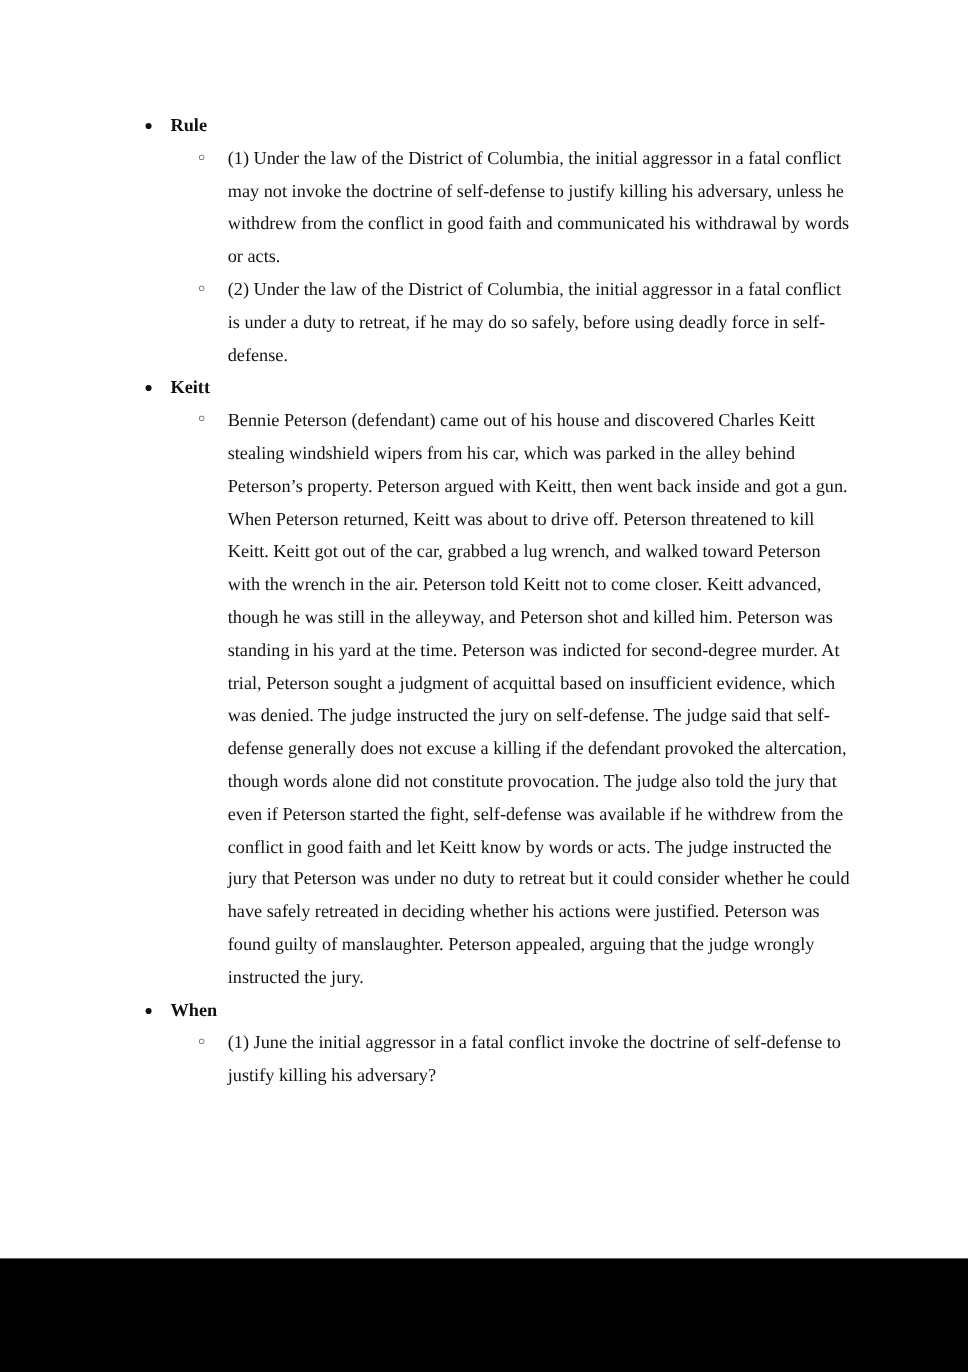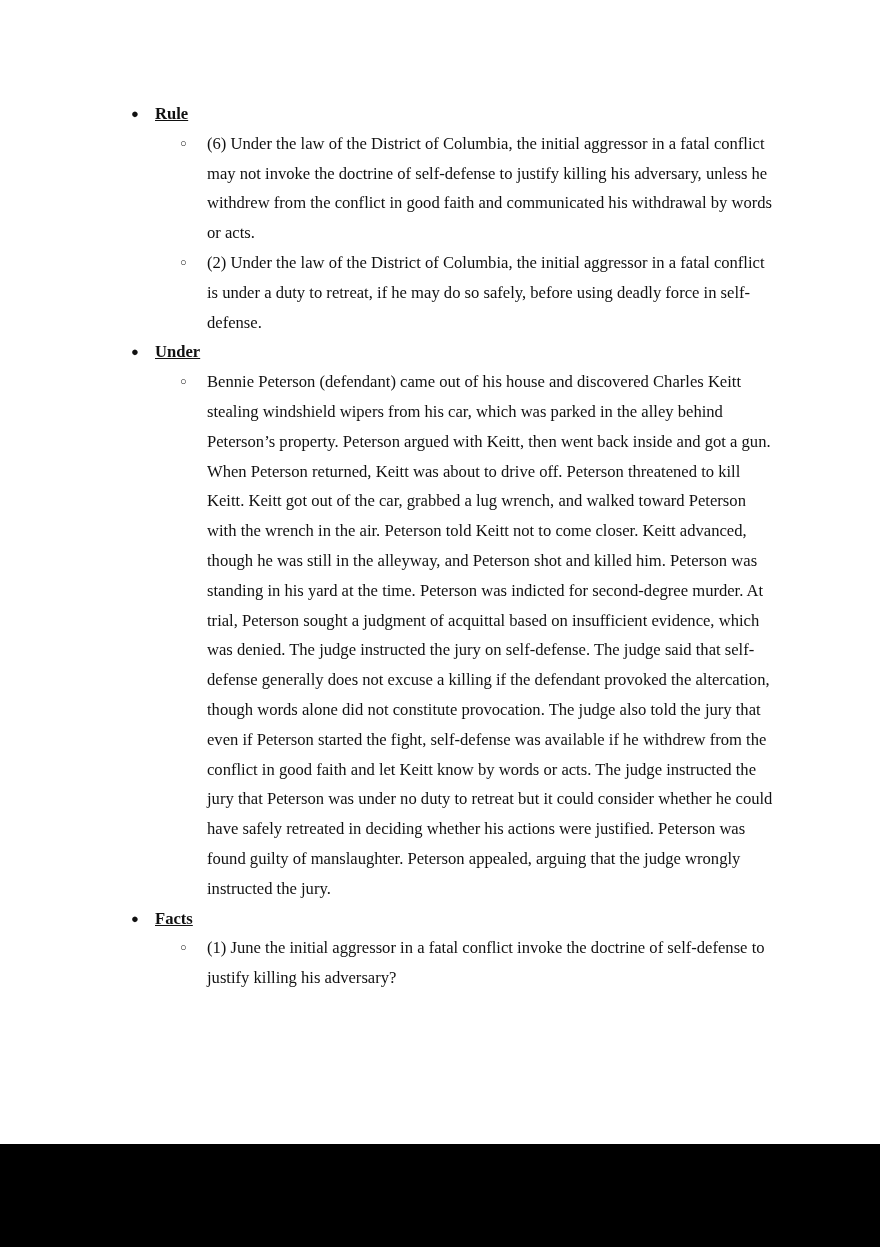--- a/index.html
+++ b/index.html
@@ -6,60 +6,60 @@
     body {
       width: 880px; height: 1247px; background: #ffffff; position: relative; overflow: hidden;
       font-family: "Liberation Serif", "DejaVu Serif", serif; color: #111;
     }
     .page { position: absolute; left: 0; top: 0; width: 880px; height: 1144px; background: #fff; }
     .black-bar { position: absolute; left: 0; top: 1144px; width: 880px; height: 103px; background: #000; }
     .content { position: absolute; left: 0; top: 99px; width: 880px; }
     .section { position: relative; }
     .heading-row { position: relative; height: 29.8px; line-height: 29.8px; font-size: 16.6px; }
     .bullet { position: absolute; left: 129px; top: 0; width: 12px; text-align: center; font-size: 13px; }
-    .heading { position: absolute; left: 155px; top: 0; font-weight: bold; text-decoration: underline; }
+    .heading { position: absolute; left: 155px; top: 0; font-weight: bold; }
     .sub { position: relative; margin-left: 207px; width: 572px; font-size: 16.6px; line-height: 29.8px; }
     .sub .circle { position: absolute; left: -27px; top: 0; font-size: 11px; }
   </style>
 </head>
 <body>
 
 <div class="page">
   <div class="content">
 
     <div class="section">
       <div class="heading-row">
         <span class="bullet">●</span>
         <span class="heading">Rule</span>
       </div>
       <div class="sub">
         <span class="circle">○</span>
-        <span>(6) Under the law of the District of Columbia, the initial aggressor in a fatal conflict may not invoke the doctrine of self-defense to justify killing his adversary, unless he withdrew from the conflict in good faith and communicated his withdrawal by words or acts.</span>
+        <span>(1) Under the law of the District of Columbia, the initial aggressor in a fatal conflict may not invoke the doctrine of self-defense to justify killing his adversary, unless he withdrew from the conflict in good faith and communicated his withdrawal by words or acts.</span>
       </div>
       <div class="sub">
         <span class="circle">○</span>
         <span>(2) Under the law of the District of Columbia, the initial aggressor in a fatal conflict is under a duty to retreat, if he may do so safely, before using deadly force in self-defense.</span>
       </div>
     </div>
 
     <div class="section">
       <div class="heading-row">
         <span class="bullet">●</span>
-        <span class="heading">Under</span>
+        <span class="heading">Keitt</span>
       </div>
       <div class="sub">
         <span class="circle">○</span>
         <span>Bennie Peterson (defendant) came out of his house and discovered Charles Keitt stealing windshield wipers from his car, which was parked in the alley behind Peterson’s property. Peterson argued with Keitt, then went back inside and got a gun. When Peterson returned, Keitt was about to drive off. Peterson threatened to kill Keitt. Keitt got out of the car, grabbed a lug wrench, and walked toward Peterson with the wrench in the air. Peterson told Keitt not to come closer. Keitt advanced, though he was still in the alleyway, and Peterson shot and killed him. Peterson was standing in his yard at the time. Peterson was indicted for second-degree murder. At trial, Peterson sought a judgment of acquittal based on insufficient evidence, which was denied. The judge instructed the jury on self-defense. The judge said that self-defense generally does not excuse a killing if the defendant provoked the altercation, though words alone did not constitute provocation. The judge also told the jury that even if Peterson started the fight, self-defense was available if he withdrew from the conflict in good faith and let Keitt know by words or acts. The judge instructed the jury that Peterson was under no duty to retreat but it could consider whether he could have safely retreated in deciding whether his actions were justified. Peterson was found guilty of manslaughter. Peterson appealed, arguing that the judge wrongly instructed the jury.</span>
       </div>
     </div>
 
     <div class="section">
       <div class="heading-row">
         <span class="bullet">●</span>
-        <span class="heading">Facts</span>
+        <span class="heading">When</span>
       </div>
       <div class="sub">
         <span class="circle">○</span>
         <span>(1) June the initial aggressor in a fatal conflict invoke the doctrine of self-defense to justify killing his adversary?</span>
       </div>
     </div>
 
   </div>
 </div>
 <div class="black-bar"></div>

